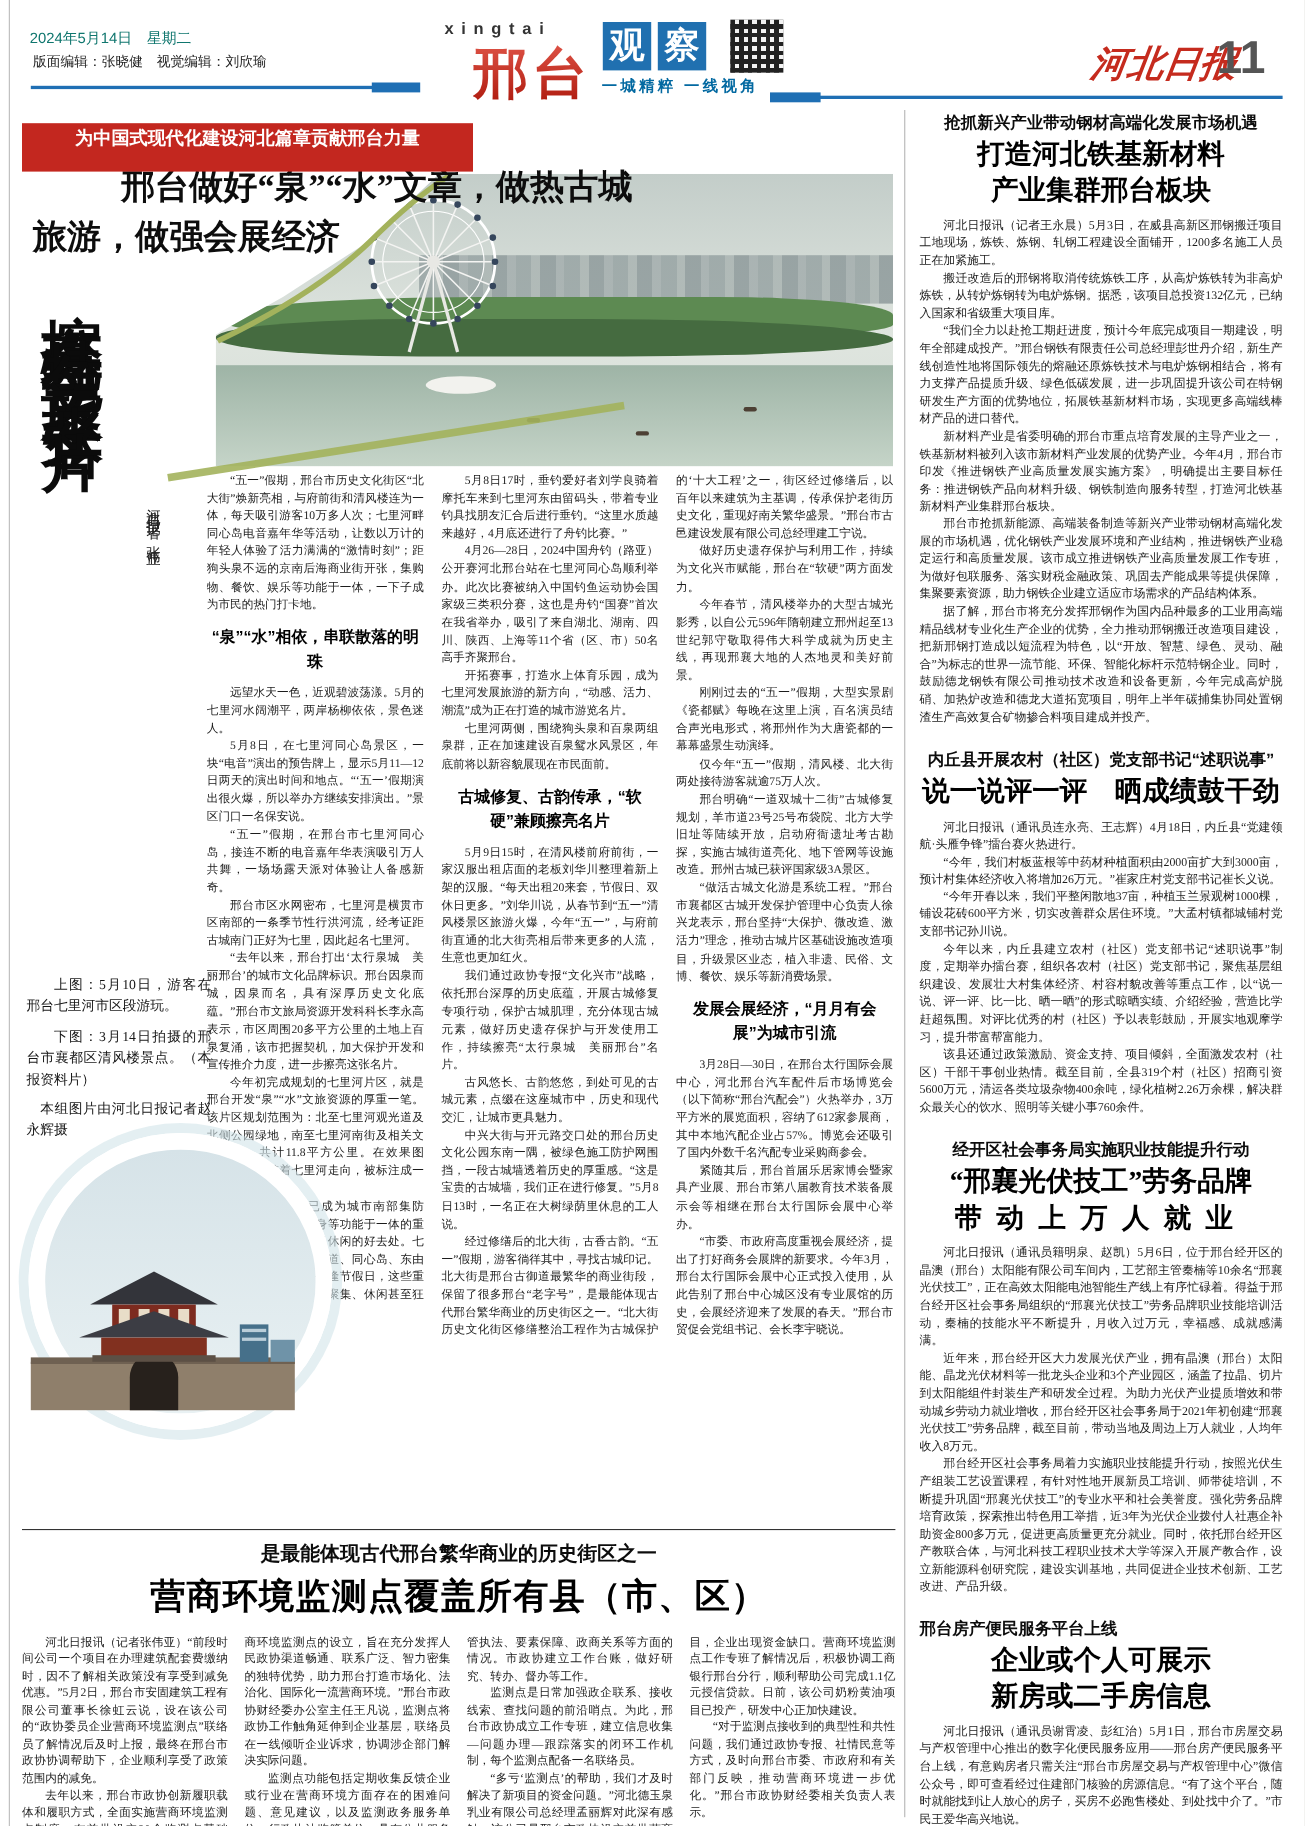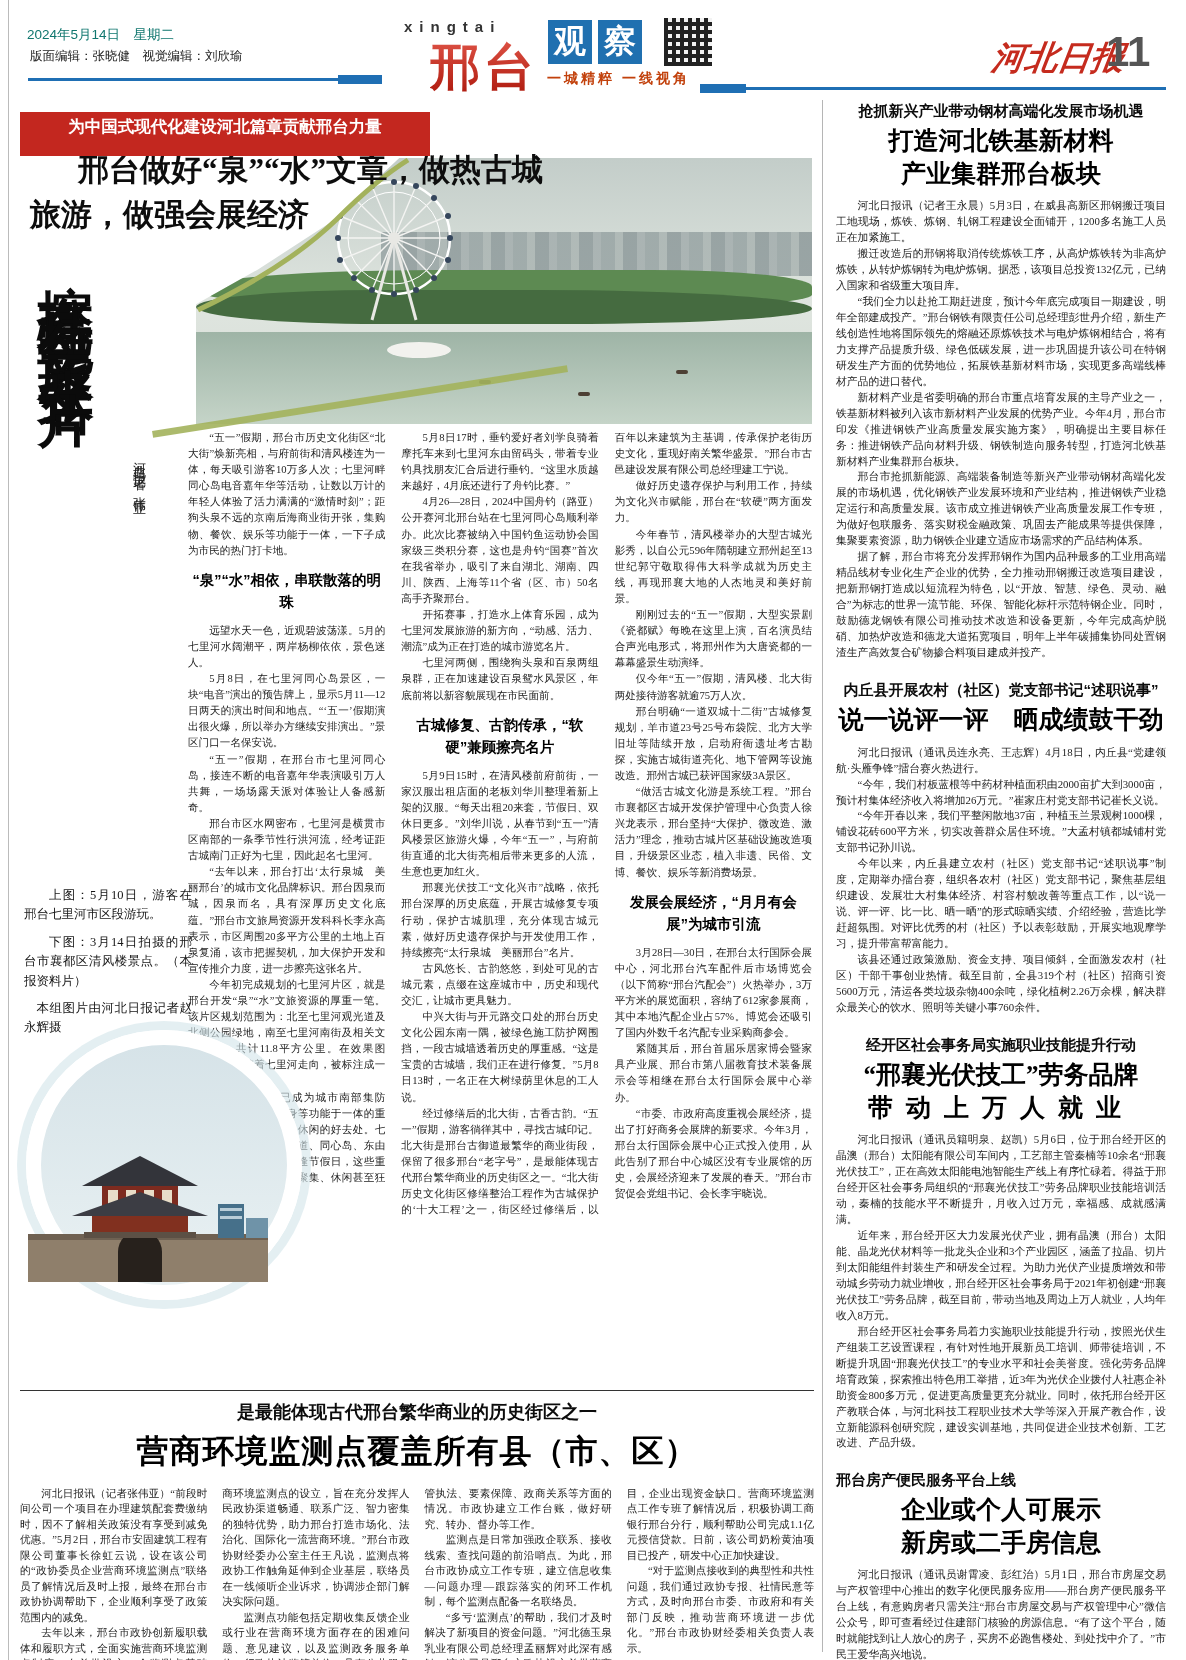--- a/index.html
+++ b/index.html
@@ -13,28 +13,28 @@
   .brand-en{position:absolute;left:404px;top:18px;font-family:"Liberation Sans",sans-serif;font-size:15px;letter-spacing:7px;color:#333;font-weight:bold;}
   .brand-cn{position:absolute;left:398px;top:34px;font-size:50px;font-weight:bold;
             background:linear-gradient(180deg,#e2574a,#a91408);-webkit-background-clip:text;background-clip:text;color:transparent;
             font-family:"Liberation Serif",serif;letter-spacing:4px;margin-left:32px;}
   .section-box{position:absolute;top:20px;width:44px;height:44px;background:#2070b0;color:#fff;font-size:32px;font-weight:bold;
                display:flex;align-items:center;justify-content:center;font-family:"Liberation Sans",sans-serif;}
   .qr{position:absolute;left:664px;top:18px;width:48px;height:48px;
       background:
         repeating-linear-gradient(0deg,#222 0 4px,transparent 4px 8px),
         repeating-linear-gradient(90deg,#222 0 4px,#f3f3f3 4px 8px);}
-  .tagline{position:absolute;left:547px;top:70px;font-family:"Liberation Sans",sans-serif;font-size:14px;letter-spacing:3px;color:#c2410c;font-weight:bold;}
+  .tagline{position:absolute;left:547px;top:70px;font-family:"Liberation Sans",sans-serif;font-size:14px;letter-spacing:3px;color:#0369a1;font-weight:bold;}
   .masthead{position:absolute;left:992px;top:36px;font-size:33px;font-weight:bold;color:#c52b1e;transform:skewX(-8deg);font-style:italic;}
   .page-no{position:absolute;left:1106px;top:28px;font-size:42px;font-weight:bold;color:#555;font-family:"Liberation Sans",sans-serif;}
   
   .red-banner{position:absolute;left:20px;top:112px;width:410px;height:44px;background:#c3271f;color:#fff;
               font-family:"Liberation Sans",sans-serif;font-size:16.5px;font-weight:bold;line-height:28px;text-align:center;z-index:8;}
   .lead-headline{position:absolute;left:30px;top:148px;width:545px;z-index:7;font-weight:bold;font-size:31px;line-height:1.45;color:#0d0d0d;}
-  .lead-headline .l1{text-indent:48px;}
+  .lead-headline .l1{text-indent:48px;text-align:right;}
   
   .main-photo{position:absolute;left:196px;top:158px;width:616px;height:266px;z-index:1;
               background:linear-gradient(180deg,#c3cdc9 0%,#dfe5df 55%,#d5ddd6 100%);
               clip-path:polygon(33% 0,100% 0,100% 100%,0 100%,0 55%,10% 42%,22% 24%);}
   .city{position:absolute;left:30%;right:0;top:74px;height:44px;opacity:.85;
         background:repeating-linear-gradient(90deg,#97a3a3 0 14px,#aab4b2 14px 22px,#8e9a9b 22px 36px,#a3adad 36px 44px);}
   .trees1{position:absolute;left:0;right:0;top:112px;height:38px;background:#5d8a52;border-radius:45% 30% 35% 40%/60% 50% 40% 55%;}
   .trees2{position:absolute;left:0;right:0;top:132px;height:34px;background:#456b40;border-radius:30% 45% 40% 30%/50% 55% 45% 50%;}
   .water{position:absolute;left:0;right:0;bottom:0;height:92px;background:linear-gradient(180deg,#9eb4a6,#c5d4c8);}
   .tent{position:absolute;left:31%;bottom:66px;width:64px;height:16px;background:#f2f2ee;border-radius:50%;}
@@ -199,21 +199,21 @@
       <p>邢台市区水网密布，七里河是横贯市区南部的一条季节性行洪河流，经考证距古城南门正好为七里，因此起名七里河。</p>
       <p>“去年以来，邢台打出‘太行泉城　美丽邢台’的城市文化品牌标识。邢台因泉而城，因泉而名，具有深厚历史文化底蕴。”邢台市文旅局资源开发科科长李永高表示，市区周围20多平方公里的土地上百泉复涌，该市把握契机，加大保护开发和宣传推介力度，进一步擦亮这张名片。</p>
       <p>今年初完成规划的七里河片区，就是邢台开发“泉”“水”文旅资源的厚重一笔。该片区规划范围为：北至七里河观光道及北侧公园绿地，南至七里河南街及相关文旅项目，共计11.8平方公里。在效果图上，该片区随着七里河走向，被标注成一条蜿蜒的蓝带。</p>
       <p>七里河市区段已成为城市南部集防洪、生态、观光、健身等功能于一体的重要载体，成为邢台市民休闲的好去处。七里河体育公园、健身绿道、同心岛、东由留码头动漫商街等，每逢节假日，这些重要景观节点便成为人们聚集、休闲甚至狂欢之地。</p>
       <p>5月8日17时，垂钓爱好者刘学良骑着摩托车来到七里河东由留码头，带着专业钓具找朋友汇合后进行垂钓。“这里水质越来越好，4月底还进行了舟钓比赛。”</p>
       <p>4月26—28日，2024中国舟钓（路亚）公开赛河北邢台站在七里河同心岛顺利举办。此次比赛被纳入中国钓鱼运动协会国家级三类积分赛，这也是舟钓“国赛”首次在我省举办，吸引了来自湖北、湖南、四川、陕西、上海等11个省（区、市）50名高手齐聚邢台。</p>
       <p>开拓赛事，打造水上体育乐园，成为七里河发展旅游的新方向，“动感、活力、潮流”成为正在打造的城市游览名片。</p>
       <p>七里河两侧，围绕狗头泉和百泉两组泉群，正在加速建设百泉鸳水风景区，年底前将以新容貌展现在市民面前。</p>
       <div class="sub-head">古城修复、古韵传承，“软硬”兼顾擦亮名片</div>
       <p>5月9日15时，在清风楼前府前街，一家汉服出租店面的老板刘华川整理着新上架的汉服。“每天出租20来套，节假日、双休日更多。”刘华川说，从春节到“五一”清风楼景区旅游火爆，今年“五一”，与府前街直通的北大街亮相后带来更多的人流，生意也更加红火。</p>
-      <p>邢襄光伏技工“文化兴市”战略，依托邢台深厚的历史底蕴，开展古城修复专项行动，保护古城肌理，充分体现古城元素，做好历史遗存保护与开发使用工作，持续擦亮“太行泉城　美丽邢台”名片。</p>
+      <p>我们通过政协专报“文化兴市”战略，依托邢台深厚的历史底蕴，开展古城修复专项行动，保护古城肌理，充分体现古城元素，做好历史遗存保护与开发使用工作，持续擦亮“太行泉城　美丽邢台”名片。</p>
       <p>古风悠长、古韵悠悠，到处可见的古城元素，点缀在这座城市中，历史和现代交汇，让城市更具魅力。</p>
       <p>中兴大街与开元路交口处的邢台历史文化公园东南一隅，被绿色施工防护网围挡，一段古城墙透着历史的厚重感。“这是宝贵的古城墙，我们正在进行修复。”5月8日13时，一名正在大树绿荫里休息的工人说。</p>
       <p>经过修缮后的北大街，古香古韵。“五一”假期，游客徜徉其中，寻找古城印记。北大街是邢台古御道最繁华的商业街段，保留了很多邢台“老字号”，是最能体现古代邢台繁华商业的历史街区之一。“北大街历史文化街区修缮整治工程作为古城保护的‘十大工程’之一，街区经过修缮后，以百年以来建筑为主基调，传承保护老街历史文化，重现好南关繁华盛景。”邢台市古邑建设发展有限公司总经理建工宁说。</p>
       <p>做好历史遗存保护与利用工作，持续为文化兴市赋能，邢台在“软硬”两方面发力。</p>
       <p>今年春节，清风楼举办的大型古城光影秀，以自公元596年隋朝建立邢州起至13世纪郭守敬取得伟大科学成就为历史主线，再现邢襄大地的人杰地灵和美好前景。</p>
       <p>刚刚过去的“五一”假期，大型实景剧《瓷都赋》每晚在这里上演，百名演员结合声光电形式，将邢州作为大唐瓷都的一幕幕盛景生动演绎。</p>
       <p>仅今年“五一”假期，清风楼、北大街两处接待游客就逾75万人次。</p>
       <p>邢台明确“一道双城十二街”古城修复规划，羊市道23号25号布袋院、北方大学旧址等陆续开放，启动府衙遗址考古勘探，实施古城街道亮化、地下管网等设施改造。邢州古城已获评国家级3A景区。</p>
       <p>“做活古城文化游是系统工程。”邢台市襄都区古城开发保护管理中心负责人徐兴龙表示，邢台坚持“大保护、微改造、激活力”理念，推动古城片区基础设施改造项目，升级景区业态，植入非遗、民俗、文博、餐饮、娱乐等新消费场景。</p>
       <div class="sub-head">发展会展经济，“月月有会展”为城市引流</div>

